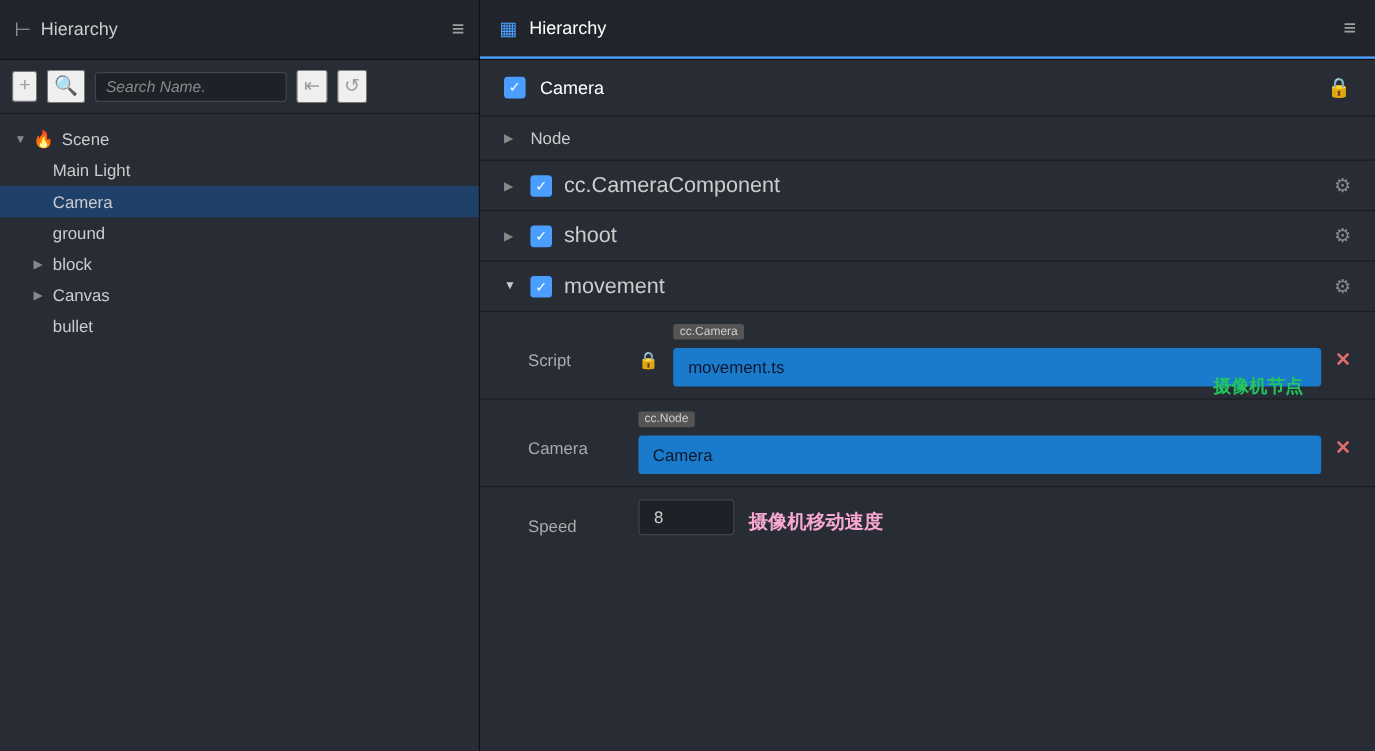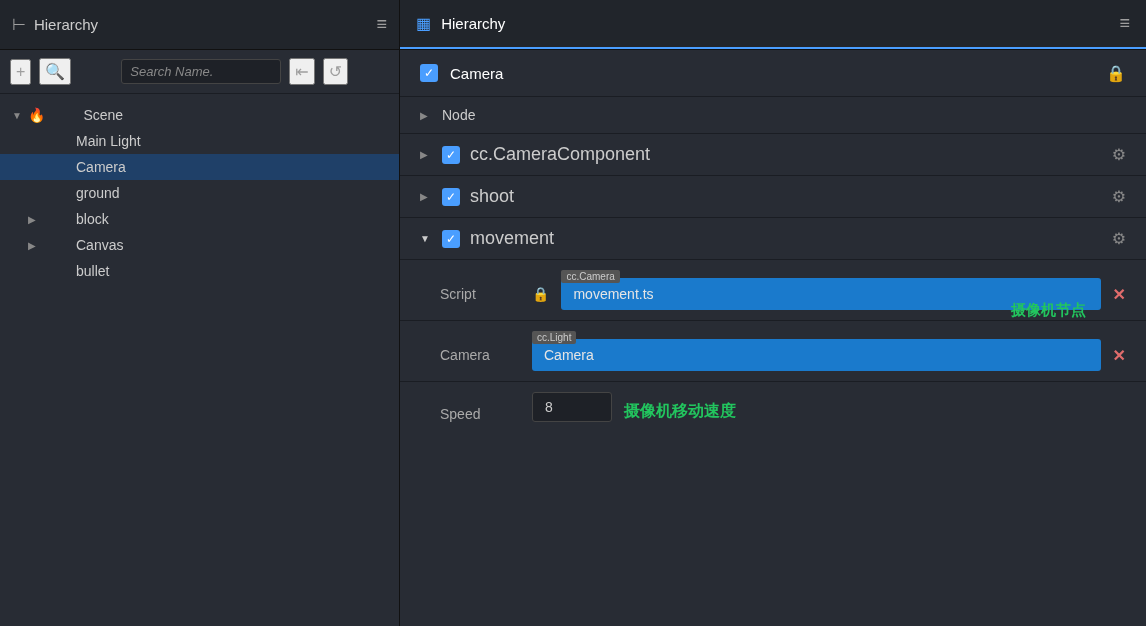--- a/index.html
+++ b/index.html
@@ -101,21 +101,20 @@
     .search-input {
       background: #1e2127;
       border: 1px solid #444;
       border-radius: 3px;
       color: #888;
       padding: 4px 8px;
       font-size: 13px;
       font-style: italic;
       width: 160px;
       outline: none;
-      margin-left: 42px;
     }
     .hierarchy-tree {
       flex: 1;
       padding: 8px 0;
       overflow-y: auto;
     }
     .tree-item {
       display: flex;
       align-items: center;
       padding: 5px 12px;
@@ -131,21 +130,20 @@
       font-size: 10px;
       flex-shrink: 0;
     }
     .tree-icon {
       margin-right: 6px;
       font-size: 14px;
     }
     .tree-label {
       color: #ccc;
       font-size: 14px;
-      margin-left: 32px;
     }
     .tree-indent-1 { padding-left: 28px; }
     .fire-icon { color: #ff6b2b; }
 
     
     .inspector-panel {
       flex: 1;
       background: #282c34;
       overflow-y: auto;
       position: relative;
@@ -273,24 +271,25 @@
       font-size: 10px;
       padding: 1px 5px;
       border-radius: 2px;
       z-index: 10;
     }
     .field-input {
       width: 100%;
       background: #1a7acc;
       border: none;
       border-radius: 3px;
-      color: #e5e5e5;
+      color: #0f172a;
       padding: 8px 12px;
       font-size: 14px;
       outline: none;
+      margin-top: 12px;
     }
     .field-clear {
       color: #e06c6c;
       font-size: 16px;
       cursor: pointer;
       font-weight: bold;
     }
     .speed-row {
       display: flex;
       align-items: flex-end;
@@ -300,21 +299,21 @@
     .speed-value {
       color: #ccc;
       font-size: 14px;
       background: #1e2127;
       border: 1px solid #444;
       border-radius: 3px;
       padding: 6px 12px;
       width: 80px;
     }
     .speed-annotation {
-      color: #22c55e;
+      color: #f9a8d4;
       font-size: 16px;
       font-weight: bold;
     }
 
     
     ::-webkit-scrollbar { width: 6px; }
     ::-webkit-scrollbar-track { background: #1e2127; }
     ::-webkit-scrollbar-thumb { background: #444; border-radius: 3px; }
   </style>
 </head>
@@ -431,21 +430,21 @@
         <div class="field-input-container">
           <span class="field-badge">cc.Camera</span>
           <input class="field-input" type="text" value="movement.ts" style="">
         </div>
         <span class="field-clear">✕</span>
       </div>
 
       <div class="field-row" style="padding-top:18px; position:relative;">
         <span class="field-label">Camera</span>
         <div class="field-input-container">
-          <span class="field-badge">cc.Light</span>
+          <span class="field-badge">cc.Node</span>
           <input class="field-input" type="text" value="Camera" style="">
         </div>
         <span class="field-clear">✕</span>
 
         <span style="position:absolute; right:60px; top:-20px; color:#22c55e; font-size:15px; font-weight:bold; white-space:nowrap;">摄像机节点</span>
       </div>
 
       <div class="speed-row">
         <span class="field-label">Speed</span>
         <input class="speed-value" type="text" value="8" style="">

